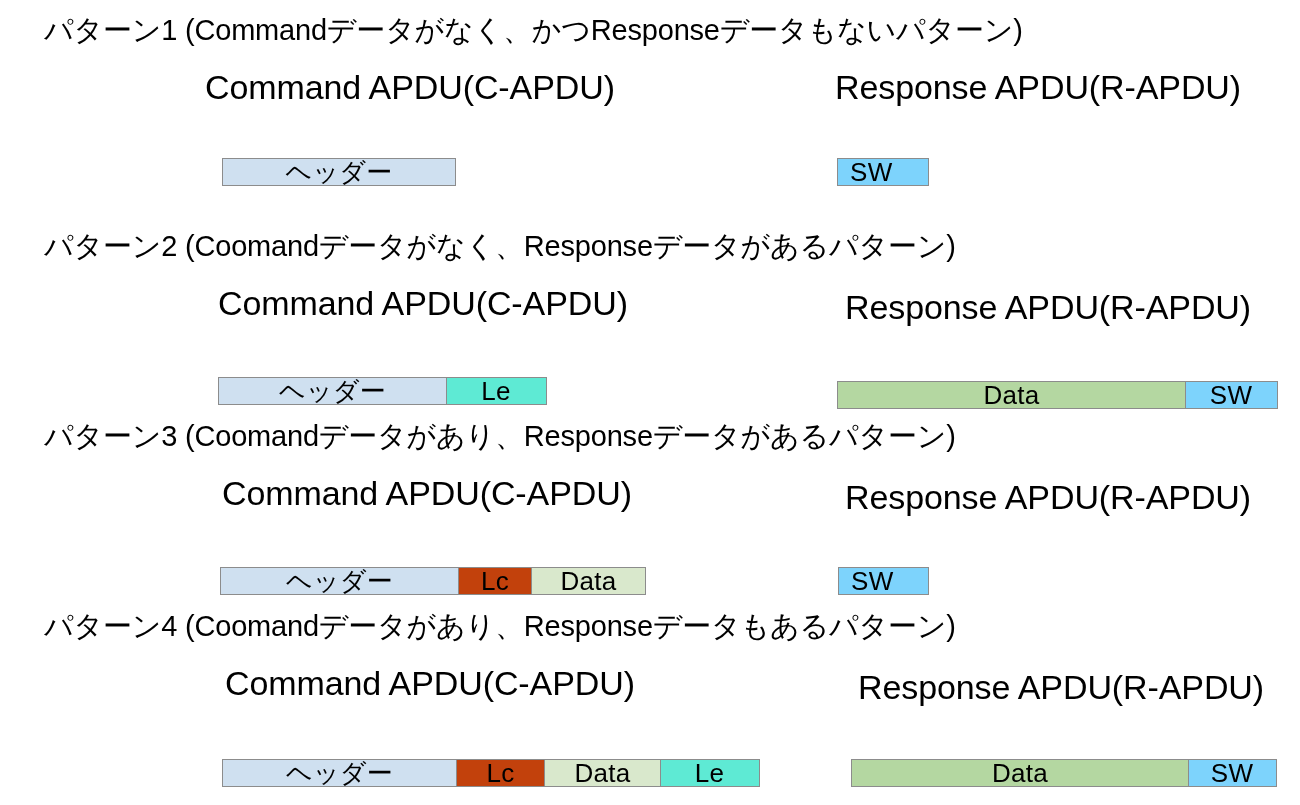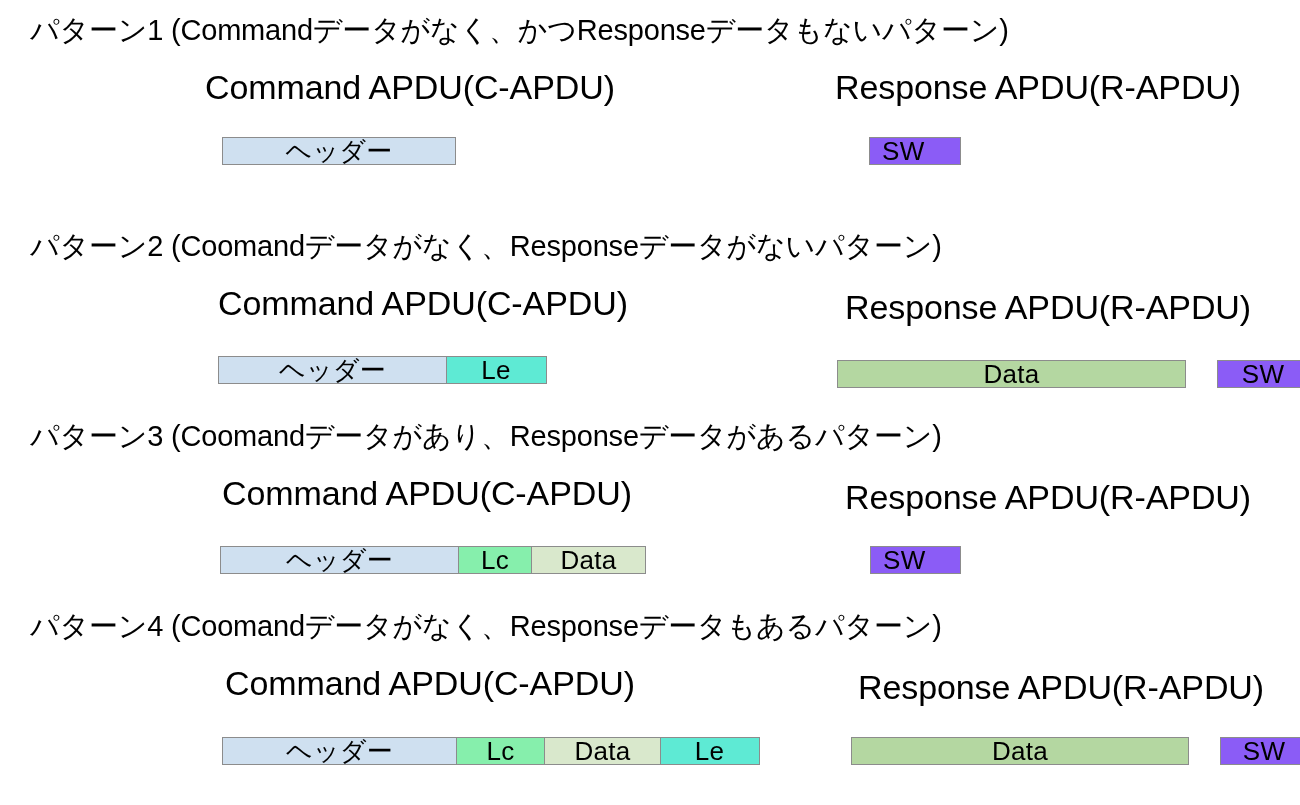--- a/index.html
+++ b/index.html
@@ -14,63 +14,63 @@
     position: relative;
     font-family: "Liberation Sans", "DejaVu Sans", sans-serif;
     color: #000000;
     overflow: hidden;
   }
 
   .pattern-block { position: absolute; left: 0; width: 1300px; }
 
   .pattern-title {
     position: absolute;
-    left: 30px;
+    left: 44px;
     top: 0;
     font-size: 29px;
     line-height: 36px;
     white-space: nowrap;
     letter-spacing: -0.2px;
   }
 
   .col-title {
     position: absolute;
     font-size: 34px;
     line-height: 34px;
     white-space: nowrap;
     letter-spacing: -0.1px;
   }
 
   .apdu-row {
     position: absolute;
     display: flex;
     flex-direction: row;
-    align-items: center;
+    align-items: flex-end;
   }
 
   .seg {
     box-sizing: border-box;
     border: 1.5px solid #8c8c8c;
     margin-right: -1.5px;
     display: flex;
     align-items: center;
     justify-content: center;
     font-size: 26px;
     line-height: 1;
     white-space: nowrap;
     letter-spacing: 0.3px;
   }
   .seg:last-child { margin-right: 0; }
 
   .seg-header { background: #cfe0f0; }
-  .seg-lc     { background: #86efac; }
+  .seg-lc     { background: #c2410c; }
   .seg-data-c { background: #d9e8cc; }
   .seg-le     { background: #5eead4; }
   .seg-data-r { background: #b4d7a1; }
-  .seg-sw     { background: #8b5cf6; margin-left: 32px; }
+  .seg-sw     { background: #7dd3fc; }
 
   .seg-sw-left { justify-content: flex-start; padding-left: 12px; }
 </style>
 </head>
 <body>
 
 <div class="pattern-block" style="top:12px;">
   <div class="pattern-title">パターン1 (Commandデータがなく、かつResponseデータもないパターン)</div>
 
   <div class="col-title" style="left:205px; top:58px;">Command APDU(C-APDU)</div>
@@ -79,21 +79,21 @@
   <div class="apdu-row" style="left:222px; top:103px; height:71px;">
     <div class="seg seg-header" style="width:234px;">ヘッダー</div>
   </div>
 
   <div class="apdu-row" style="left:837px; top:103px; height:71px;">
     <div class="seg seg-sw seg-sw-left" style="width:92px;">SW</div>
   </div>
 </div>
 
 <div class="pattern-block" style="top:228px;">
-  <div class="pattern-title">パターン2 (Coomandデータがなく、Responseデータがないパターン)</div>
+  <div class="pattern-title">パターン2 (Coomandデータがなく、Responseデータがあるパターン)</div>
 
   <div class="col-title" style="left:218px; top:58px;">Command APDU(C-APDU)</div>
   <div class="col-title" style="left:845px; top:62px;">Response APDU(R-APDU)</div>
 
   <div class="apdu-row" style="left:218px; top:106px; height:71px;">
     <div class="seg seg-header" style="width:229px;">ヘッダー</div>
     <div class="seg seg-le" style="width:101px;">Le</div>
   </div>
 
   <div class="apdu-row" style="left:837px; top:110px; height:71px;">
@@ -113,21 +113,21 @@
     <div class="seg seg-lc" style="width:75px;">Lc</div>
     <div class="seg seg-data-c" style="width:115px;">Data</div>
   </div>
 
   <div class="apdu-row" style="left:838px; top:106px; height:71px;">
     <div class="seg seg-sw seg-sw-left" style="width:91px;">SW</div>
   </div>
 </div>
 
 <div class="pattern-block" style="top:608px;">
-  <div class="pattern-title">パターン4 (Coomandデータがなく、Responseデータもあるパターン)</div>
+  <div class="pattern-title">パターン4 (Coomandデータがあり、Responseデータもあるパターン)</div>
 
   <div class="col-title" style="left:225px; top:58px;">Command APDU(C-APDU)</div>
   <div class="col-title" style="left:858px; top:62px;">Response APDU(R-APDU)</div>
 
   <div class="apdu-row" style="left:222px; top:107px; height:72px;">
     <div class="seg seg-header" style="width:235px;">ヘッダー</div>
     <div class="seg seg-lc" style="width:90px;">Lc</div>
     <div class="seg seg-data-c" style="width:117px;">Data</div>
     <div class="seg seg-le" style="width:100px;">Le</div>
   </div>

